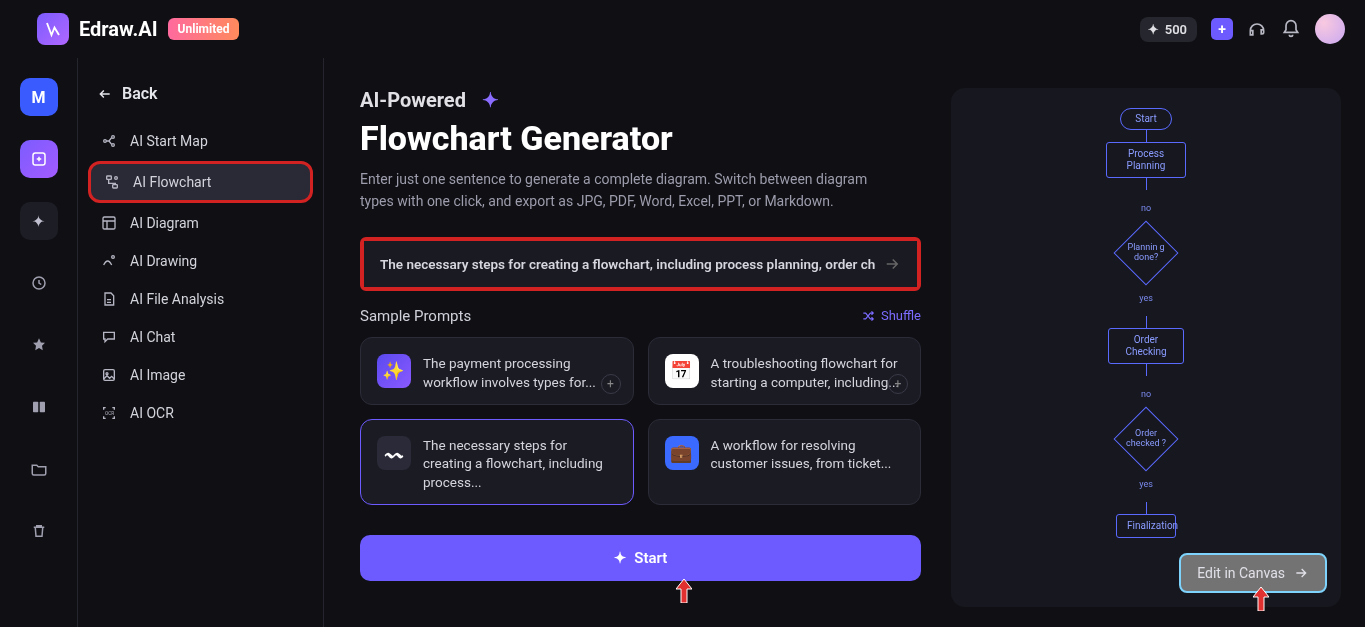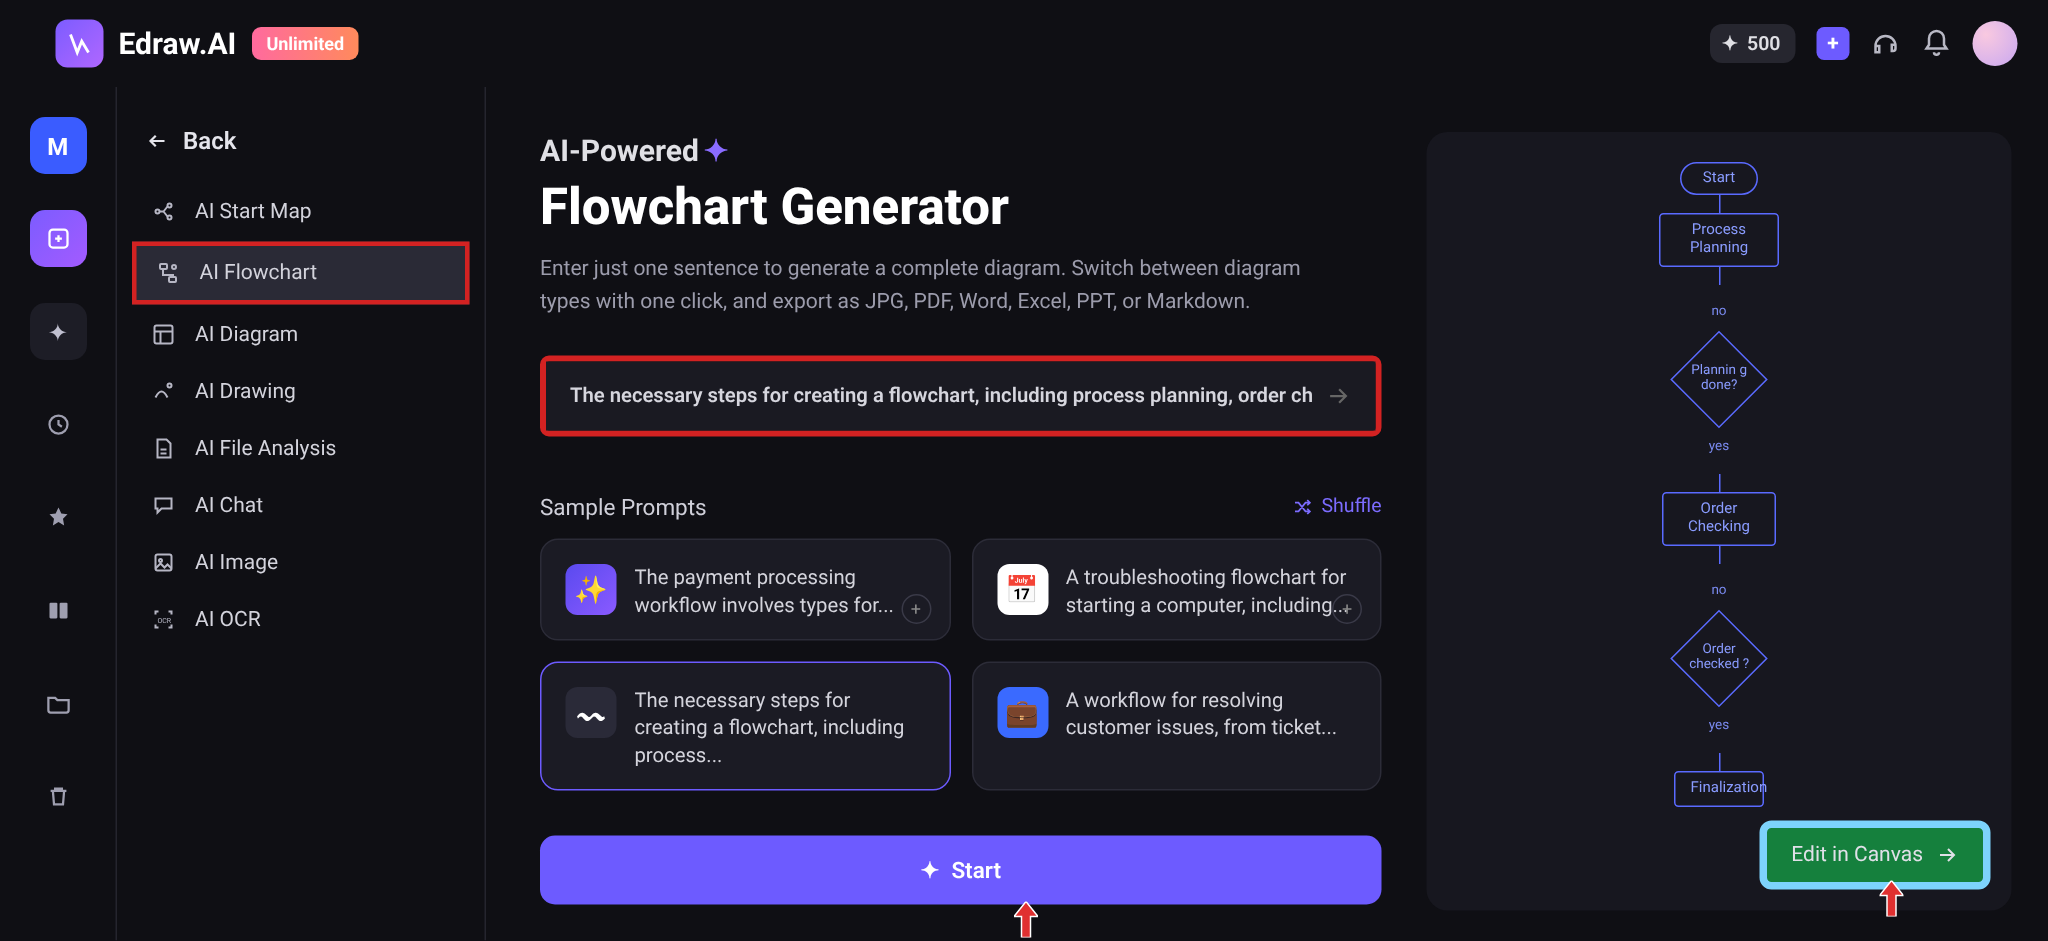--- a/index.html
+++ b/index.html
@@ -22,35 +22,35 @@
 
 .icon-rail { width:78px; border-right:1px solid #25252e; display:flex; flex-direction:column; align-items:center; padding-top:20px; gap:24px; }
 .rail-item { width:38px; height:38px; border-radius:10px; display:flex; align-items:center; justify-content:center; color:#9f9fb0; }
 .rail-item.blue { background:#3a5cff; color:#fff; font-weight:700; }
 .rail-item.purple { background: linear-gradient(135deg,#7c5cff,#a35bff); color:#fff; }
 .rail-item.dark { background:#1d1d26; color:#c0c0d0; }
 
 .sidebar { width:246px; border-right:1px solid #25252e; padding:16px 10px; }
 .back-row { display:flex; align-items:center; gap:8px; padding:10px 8px 18px; font-weight:600; color:#e5e5ec; }
 .nav-item { display:flex; align-items:center; gap:12px; padding:10px 12px; border-radius:8px; font-size:14px; color:#d3d3dc; margin:2px 0; }
-.nav-item.active { background:#2a2a36; border:3px solid #d32222; border-radius:0; }
+.nav-item.active { background:#2a2a36; border:3px solid #d32222; border-radius:12px; }
 .nav-icon { width:18px; display:flex;align-items:center;justify-content:center; color:#b6b6c4; }
 
 .main { flex:1; display:flex; padding:30px 24px 20px 36px; gap:30px; min-width:0; }
 .left-pane { flex:1; min-width:0; display:flex; flex-direction:column; }
-.ai-powered { font-size:20px; font-weight:700; display:flex; align-items:center; gap:3px; }
+.ai-powered { font-size:20px; font-weight:700; display:flex; align-items:center; gap:16px; }
 .title { font-size:34px; font-weight:800; margin:6px 0 10px; color:#fff; }
 .desc { font-size:14px; color:#9c9cac; max-width:530px; line-height:1.6; }
 
 .input-wrap { margin-top:24px; border:4px solid #d32222; border-radius:6px; }
 .input-box { background:#1a1a22; padding:14px 16px; display:flex; align-items:center; gap:8px; }
 .input-text { flex:1; color:#d6d6de; font-size:13.5px; font-weight:600; white-space:nowrap; overflow:hidden; }
 .arrow-icon { color:#666; }
 
-.sample-row { display:flex; justify-content:space-between; align-items:center; margin-top:38px; }
+.sample-row { display:flex; justify-content:space-between; align-items:center; margin-top:16px; }
 .sample-title { font-size:15px; color:#d0d0da; }
 .shuffle { color:#7c6cff; font-size:13px; display:flex;align-items:center;gap:6px; }
 
 .cards { display:grid; grid-template-columns:1fr 1fr; gap:14px; margin-top:12px; }
 .card { background:#1b1b24; border:1px solid #2c2c38; border-radius:12px; padding:16px 16px 12px; position:relative; display:flex; gap:12px; }
 .card.selected { border:1px solid #6d5bff; }
 .card-icon { width:34px; height:34px; border-radius:8px; display:flex;align-items:center;justify-content:center; flex-shrink:0; font-size:18px; }
 .card-text { font-size:13.5px; color:#d4d4dc; line-height:1.4; }
 .card-plus { position:absolute; right:12px; bottom:10px; width:20px;height:20px; border:1px solid #3a3a48; border-radius:50%; display:flex;align-items:center;justify-content:center; font-size:12px; color:#888; }
 
@@ -59,21 +59,21 @@
 .red-arrow svg { display:block; }
 
 .preview { width:390px; background:#17171f; border-radius:14px; padding:20px; display:flex; flex-direction:column; align-items:center; position:relative; }
 .flow { display:flex; flex-direction:column; align-items:center; gap:0; color:#8a9cff; font-size:10px; }
 .node { border:1px solid #5a6aff; border-radius:3px; padding:5px 10px; text-align:center; font-size:10px; line-height:1.2; }
 .node.round { border-radius:12px; padding:4px 14px; }
 .diamond { width:46px; height:46px; border:1px solid #5a6aff; transform:rotate(45deg); display:flex; align-items:center; justify-content:center; margin:4px 0; }
 .diamond span { transform:rotate(-45deg); font-size:9px; text-align:center; line-height:1.1; }
 .connector { width:1px; height:12px; background:#5a6aff; }
 .conn-label { font-size:9px; color:#7a8aef; margin:13px 0; }
-.edit-canvas { position:absolute; bottom:14px; right:14px; background:#15803d; border:5px solid #7dd3fc; border-radius:8px; padding:10px 16px; font-size:14px; color:#e0e0e8; display:flex; align-items:center; gap:8px; }
+.edit-canvas { position:absolute; bottom:14px; right:14px; background:#737373; border:2px solid #7dd3fc; border-radius:8px; padding:10px 16px; font-size:14px; color:#e0e0e8; display:flex; align-items:center; gap:8px; }
 .ra2 { position:absolute; bottom:-4px; right:72px; }
 
 svg { display:block; }
 </style>
 </head>
 <body>
 
 <div class="app">
   <div class="topbar">
     <div class="brand">

